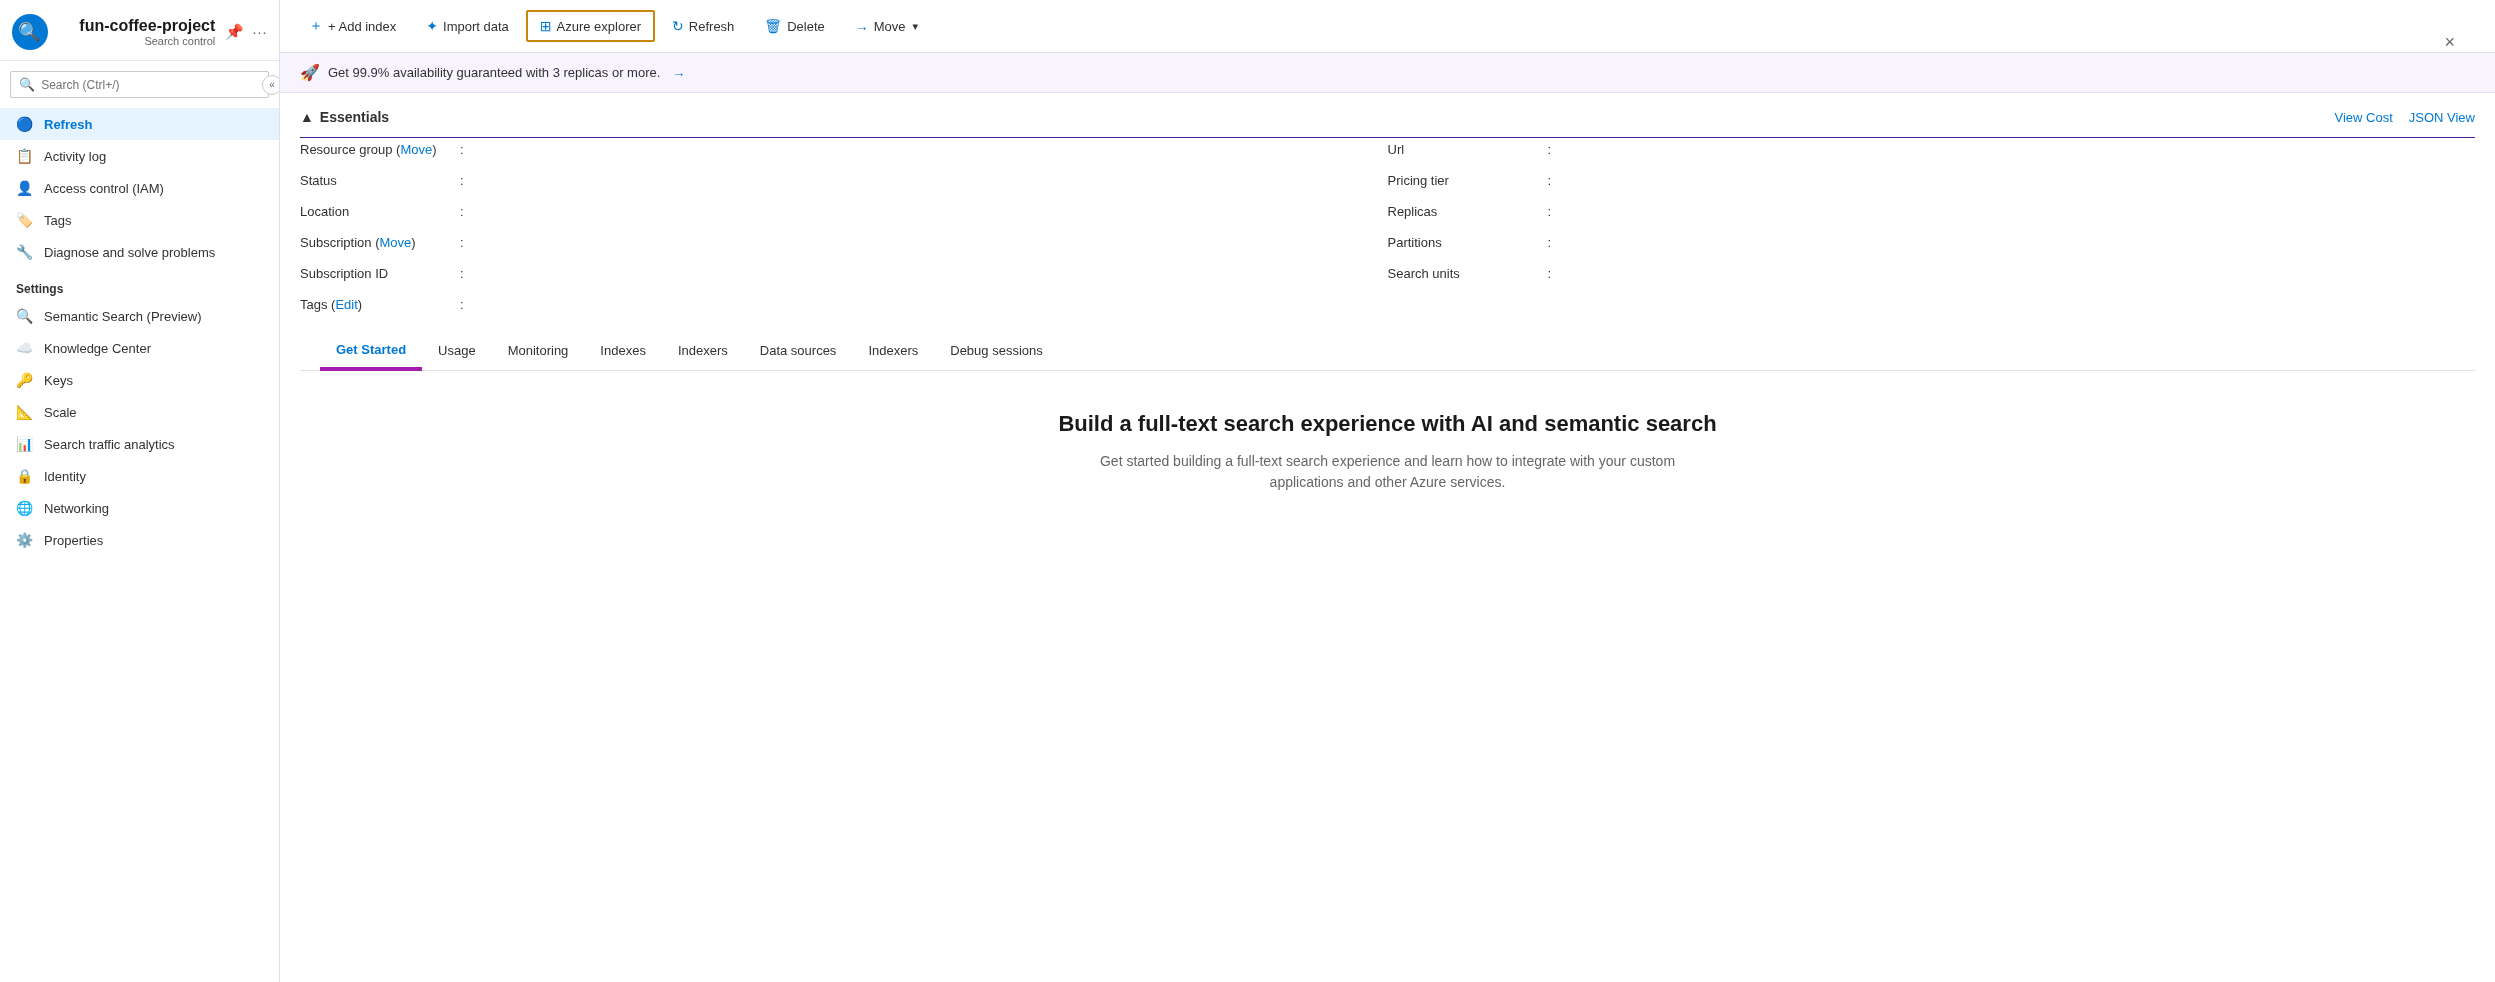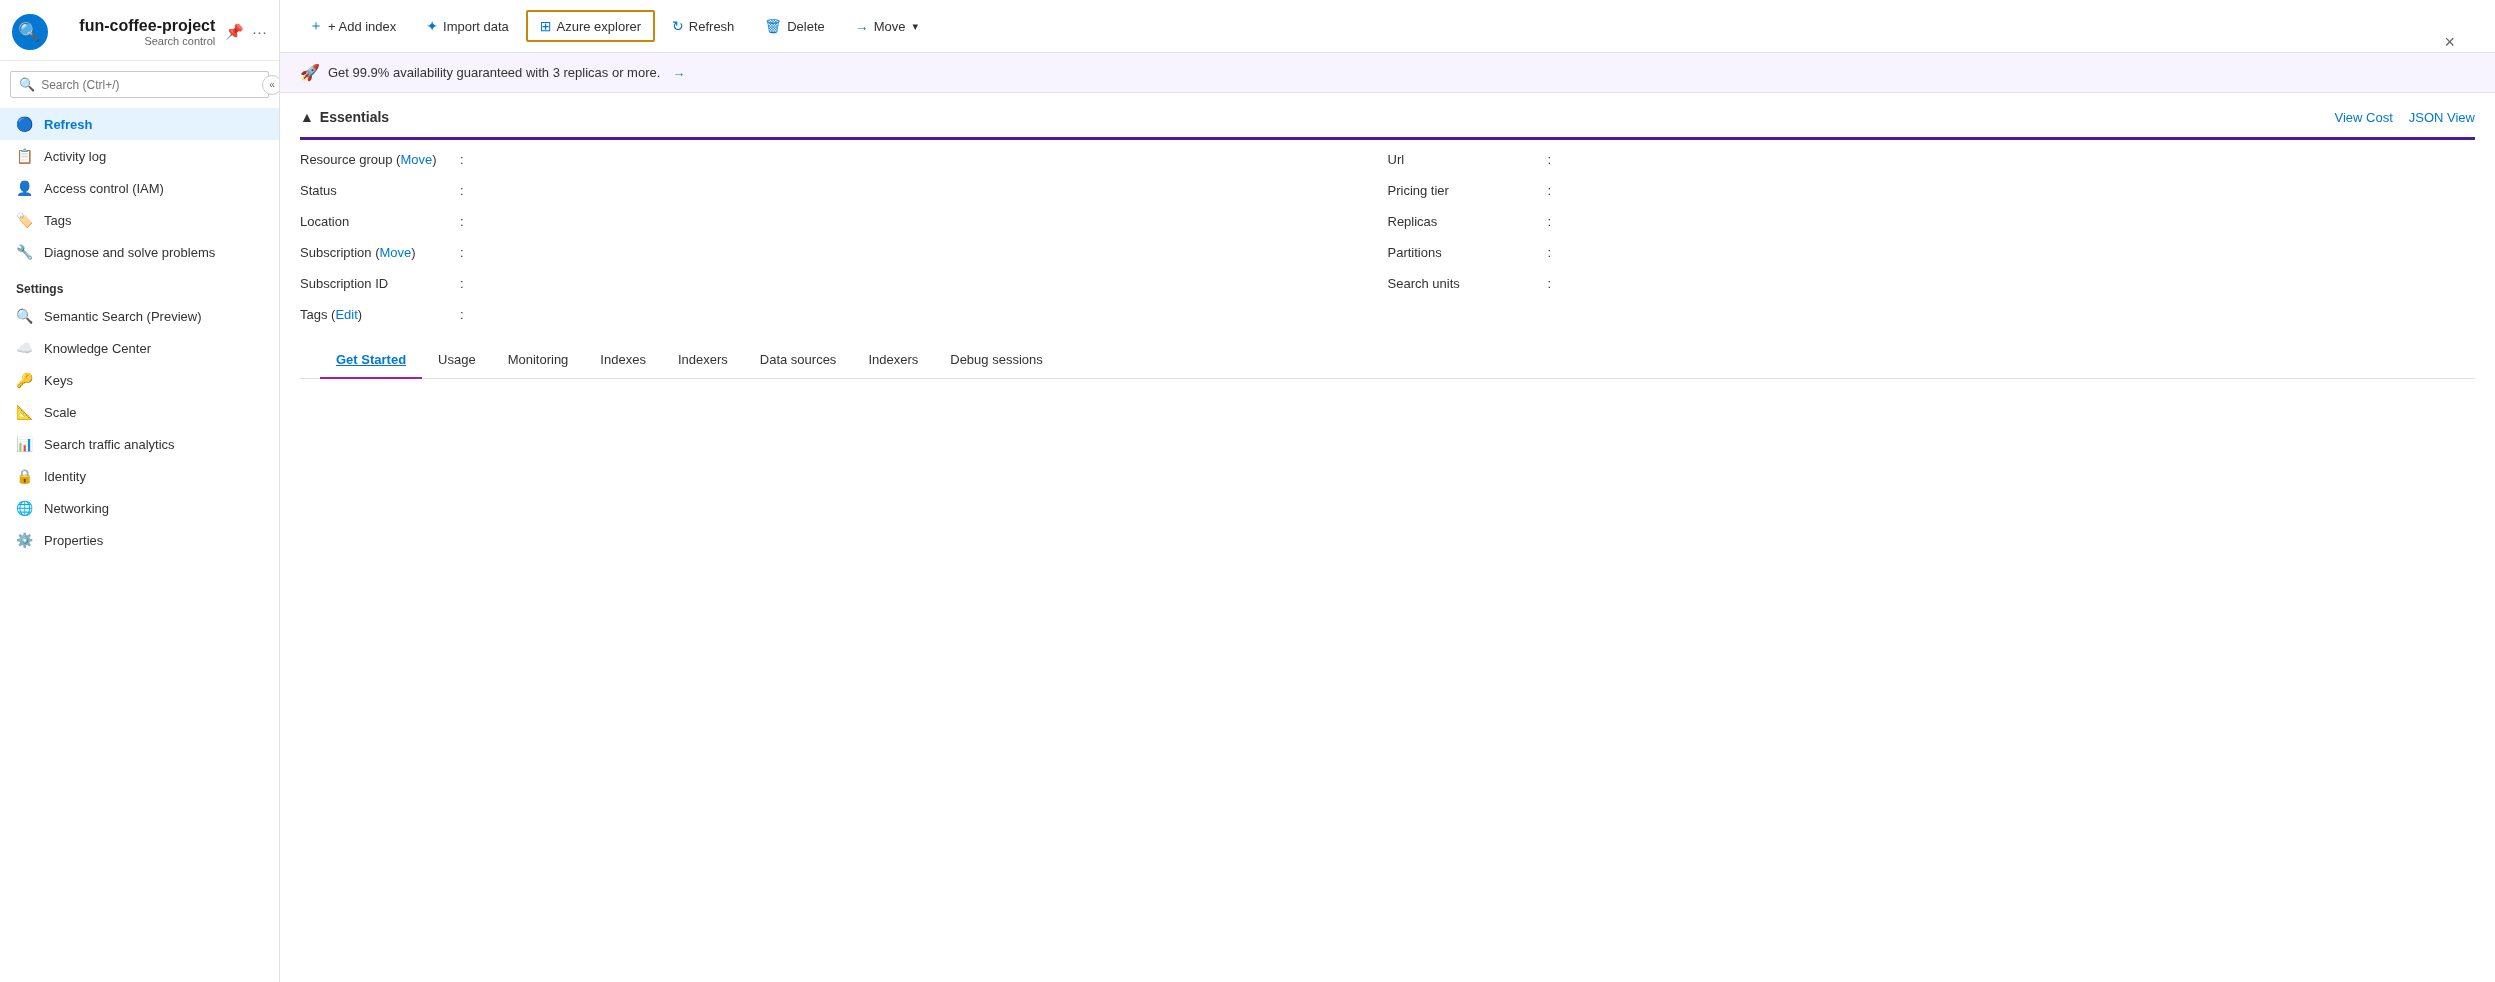--- a/index.html
+++ b/index.html
@@ -113,22 +113,21 @@
     .essentials-title {
       display: flex; align-items: center; gap: 6px;
       font-size: 14px; font-weight: 600; color: #323232;
     }
     .essentials-actions { display: flex; gap: 16px; }
     .essentials-link { color: #0078d4; font-size: 13px; cursor: pointer; text-decoration: none; }
 
     .essentials-grid {
       display: grid; grid-template-columns: 1fr 1fr;
       gap: 0;
-      border-top: 3px solid #4c1d95;
-      padding-top: 8px;
+      border-top: 1px solid #4c1d95;
     }
     .essentials-col { display: flex; flex-direction: column; gap: 8px; }
     .essentials-row {
       display: flex; align-items: baseline; gap: 0;
       font-size: 13px; padding: 4px 0;
     }
     .essentials-label { color: #323232; width: 160px; flex-shrink: 0; }
     .essentials-colon { color: #323232; margin-right: 8px; }
     .essentials-link-inline { color: #0078d4; cursor: pointer; }
 
@@ -138,21 +137,21 @@
       border-bottom: 1px solid #e0e0e0;
       margin: 16px 0 0 0;
       padding: 0 20px;
       gap: 0;
     }
     .tab {
       padding: 10px 16px; cursor: pointer; font-size: 13px; color: #323232;
       border-bottom: 2px solid transparent; margin-bottom: -1px;
       white-space: nowrap;
     }
-    .tab.active { color: #0078d4; border-bottom: 2px solid #a21caf; font-weight: 600; text-decoration: underline; }
+    .tab.active { color: #0078d4; border-bottom: 4px solid #a21caf; font-weight: 600; }
 
     
     .tab-content { padding: 40px 20px; text-align: center; }
     .tab-content-title { font-size: 22px; font-weight: 700; color: #1a1a1a; margin-bottom: 14px; }
     .tab-content-desc { font-size: 14px; color: #666; max-width: 580px; margin: 0 auto; line-height: 1.5; }
 
     
     .window-close {
       position: absolute; top: 18px; right: 20px;
       font-size: 18px; color: #666; cursor: pointer; background: none; border: none;
@@ -352,15 +351,19 @@
         <div class="tab active">Get Started</div>
         <div class="tab">Usage</div>
         <div class="tab">Monitoring</div>
         <div class="tab">Indexes</div>
         <div class="tab">Indexers</div>
         <div class="tab">Data sources</div>
         <div class="tab">Indexers</div>
         <div class="tab">Debug sessions</div>
       </div>
 
+      <div class="tab-content">
+        <div class="tab-content-title">Build a full-text search experience with AI and semantic search</div>
+        <div class="tab-content-desc">Get started building a full-text search experience and learn how to integrate with your custom applications and other Azure services.</div>
+      </div>
     </div>
   </div>
 </div>
 
 </body></html>

